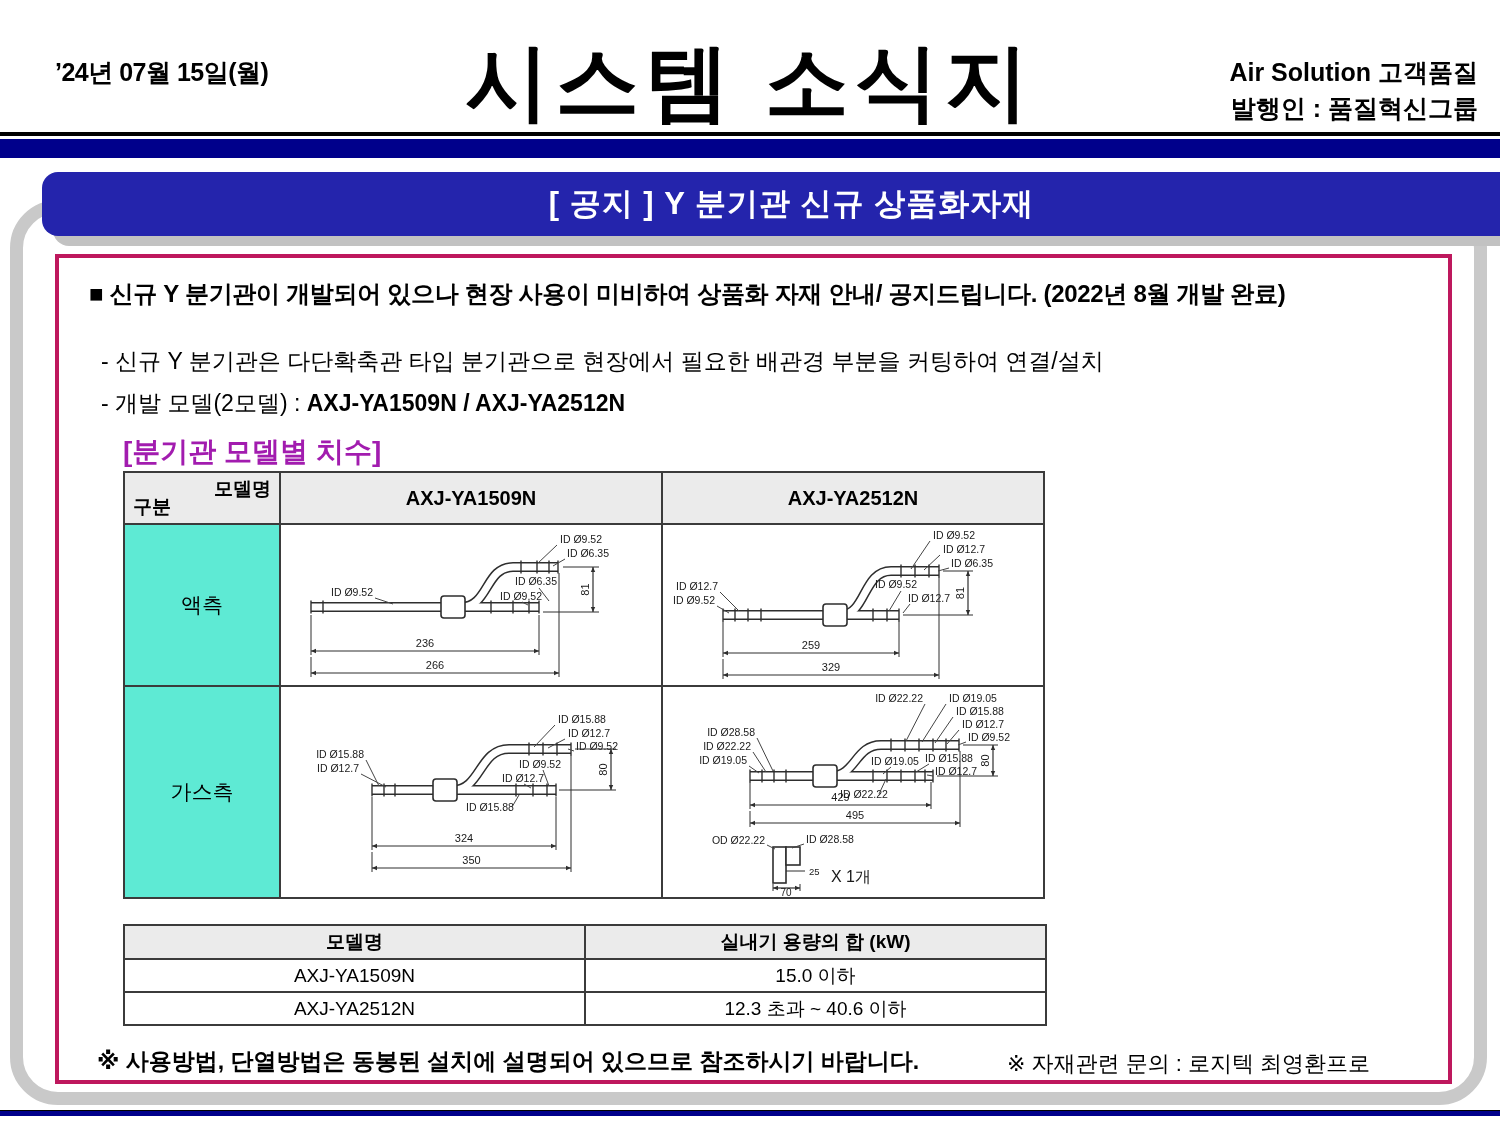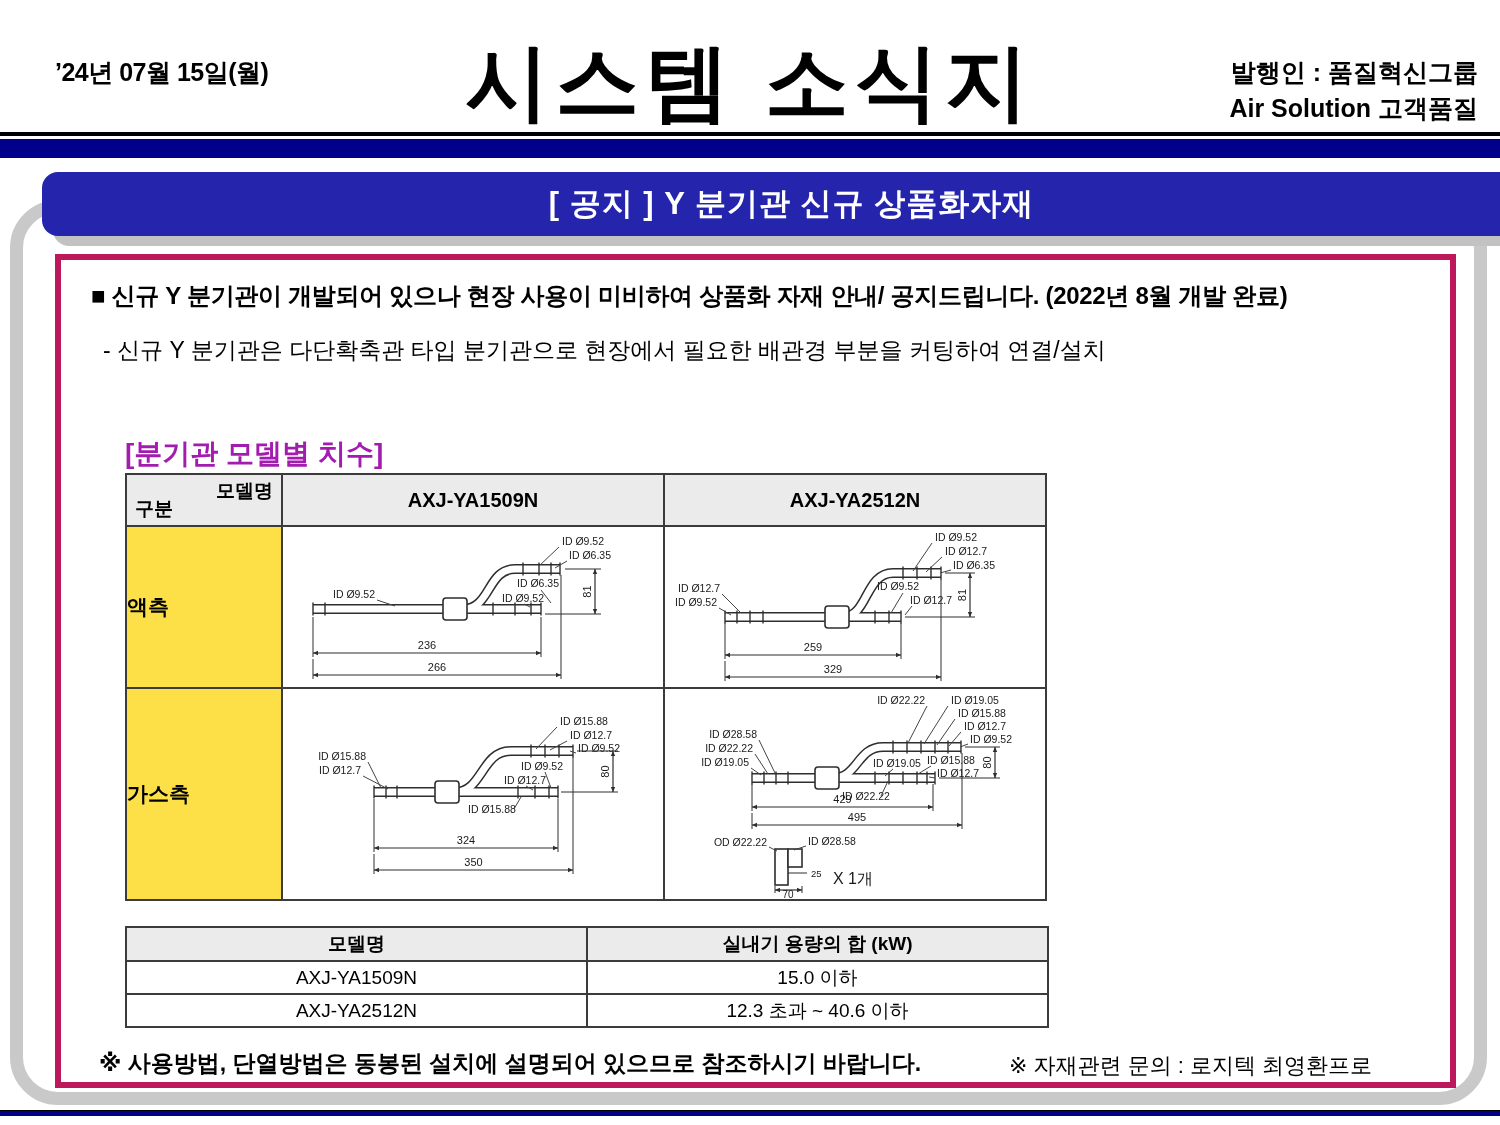--- a/index.html
+++ b/index.html
@@ -16,38 +16,38 @@
 
   
   .gray-frame{left:10px;top:168px;width:1451px;height:879px;border:13px solid #C9C9C9;border-radius:48px;z-index:0;}
 
   
   .notice-bar{left:42px;top:140px;width:1499px;height:64px;background:#2424AC;border-radius:16px;
               box-shadow:11px 10px 0 #C2C2C2;z-index:2;color:#fff;font-size:31px;font-weight:bold;
               text-align:center;line-height:64px;letter-spacing:1px;}
 
   
-  .content-box{left:55px;top:222px;width:1389px;height:822px;background:#fff;border:6px solid #be185d;z-index:1;}
+  .content-box{left:55px;top:222px;width:1389px;height:822px;background:#fff;border:4px solid #be185d;z-index:1;}
   .intro{left:30px;top:20px;font-size:24px;font-weight:bold;letter-spacing:-0.3px;}
-  .bullet1{left:42px;top:75px;font-size:23px;}
+  .bullet1{left:42px;top:88px;font-size:23px;}
   .bullet2{left:42px;top:130px;font-size:23px;}
   .bullet2 b{font-weight:bold;}
   .section-label{left:64px;top:175px;font-size:28px;font-weight:bold;color:#a21caf;}
 
   
   table{border-collapse:collapse;}
   .dim-table{left:64px;top:213px;}
   .dim-table td,.dim-table th{border:2px solid #3B3B3B;padding:0;}
   .dim-table .hdr{background:#EBEBEB;font-size:20px;font-weight:bold;height:50px;text-align:center;}
   .corner{width:154px;position:relative;background:
      linear-gradient(to bottom right,#EBEBEB calc(50% - 1px),#5a5a5a calc(50% - 1px),
                      #5a5a5a calc(50% + 1px),#EBEBEB calc(50% + 1px));}
   .corner .tr{position:absolute;top:3px;right:8px;font-size:19px;font-weight:bold;}
   .corner .bl{position:absolute;bottom:3px;left:8px;font-size:19px;font-weight:bold;}
-  .rowhdr{background:#fde047;font-size:21px;font-weight:bold;width:154px;}
+  .rowhdr{background:#5eead4;font-size:21px;font-weight:normal;text-align:center;width:154px;}
   .diagcell{width:380px;background:#fff;vertical-align:top;}
   .diagcell svg{display:block;}
 
   
   .cap-table{left:64px;top:666px;}
   .cap-table td,.cap-table th{border:2px solid #3B3B3B;text-align:center;font-size:19px;}
   .cap-table th{background:#EBEBEB;font-weight:bold;height:30px;width:457px;}
   .cap-table td{height:29px;}
 
   
@@ -59,34 +59,35 @@
 </head>
 <body>
 
 <div class="page">
 
   <div class="abs hdr-left">
     <div>’24년 07월 15일(월)</div>
   </div>
   <div class="abs hdr-title">시스템 소식지</div>
   <div class="abs hdr-right">
+    <div>Air Solution 고객품질</div>
     <div>발행인 : 품질혁신그룹</div>
-    <div>Air Solution 고객품질</div>
   </div>
   <div class="abs rule-black"></div>
   <div class="abs rule-navy"></div>
 
   <div class="abs gray-frame"></div>
 
   <div class="abs notice-bar">[ 공지 ] Y 분기관 신규 상품화자재</div>
 
   <div class="abs content-box">
 
     <div class="abs intro">■ 신규 Y 분기관이 개발되어 있으나 현장 사용이 미비하여 상품화 자재 안내/ 공지드립니다. (2022년 8월 개발 완료)</div>
     <div class="abs bullet1">- 신규 Y 분기관은 다단확축관 타입 분기관으로 현장에서 필요한 배관경 부분을 커팅하여 연결/설치</div>
+    <div class="abs bullet2"><span>- 개발 모델(2모델) : </span><b>AXJ-YA1509N / AXJ-YA2512N</b></div>
     <div class="abs section-label">[분기관 모델별 치수]</div>
 
     <table class="abs dim-table">
       <tbody>
           <tr>
         <td class="hdr corner">
           <span class="tr">모델명</span>
           <span class="bl">구분</span>
         </td>
         <td class="hdr" style="width:380px;">AXJ-YA1509N</td>

